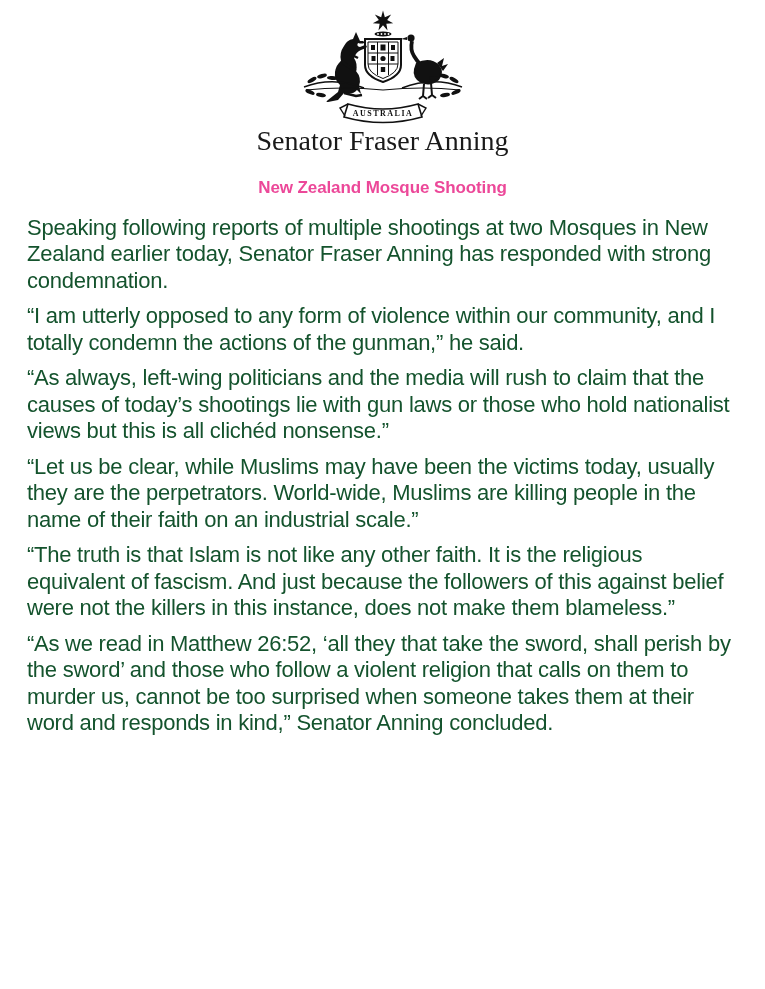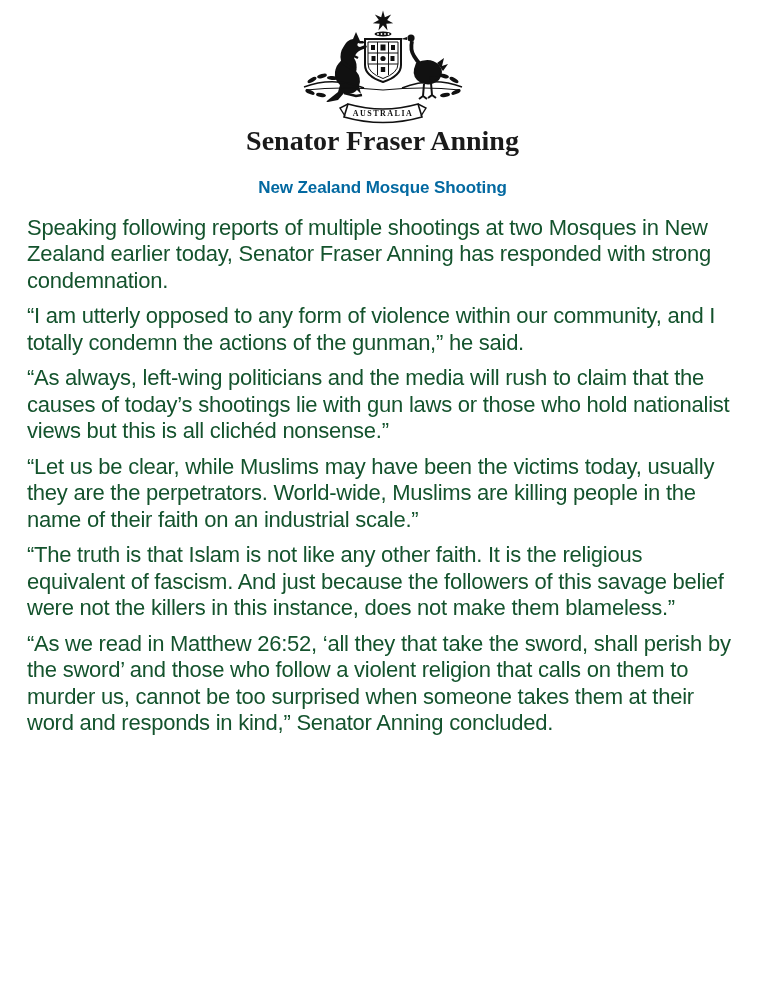--- a/index.html
+++ b/index.html
@@ -11,21 +11,21 @@
     background: #ffffff;
     overflow: hidden;
     font-family: "Liberation Sans", sans-serif;
     color: #262626;
     border-radius: 30px;
   }
   .letterhead { text-align: center; padding-top: 8px; }
   .coat-of-arms { display: block; margin: 0 auto; }
   .senator-name {
     font-family: "Liberation Serif", serif;
-    font-weight: bold;
+    font-weight: normal;
     font-size: 28px;
     color: #1a1a1a;
     margin: 2px 0 0 0;
     line-height: 1.1;
   }
   .senator-subtitle {
     font-family: "Liberation Serif", serif;
     font-weight: bold;
     font-size: 18px;
     color: #1a1a1a;
@@ -38,21 +38,21 @@
     letter-spacing: -0.2px;
     margin: 14px 0 0 0;
     text-align: left;
   }
   .doc-title {
     font-size: 17px;
     font-weight: bold;
     text-align: center;
     letter-spacing: -0.1px;
     margin: 21px 0 17px 0;
-    color: #0369a1;
+    color: #ec4899;
   }
   .body-para {
     font-size: 22px;
     line-height: 26.5px;
     letter-spacing: -0.25px;
     margin: 0 0 9px 0;
     text-align: left;
     color: #14532d;
   }
 </style>
@@ -140,17 +140,17 @@
     <div class="senator-name">Senator Fraser Anning</div>
   </div>
 
   <div class="content">
     <div class="doc-title">New Zealand Mosque Shooting</div>
 
     <p class="body-para">Speaking following reports of multiple shootings at two Mosques in New Zealand earlier today, Senator Fraser Anning has responded with strong condemnation.</p>
     <p class="body-para">“I am utterly opposed to any form of violence within our community, and I totally condemn the actions of the gunman,” he said.</p>
     <p class="body-para">“As always, left-wing politicians and the media will rush to claim that the causes of today’s shootings lie with gun laws or those who hold nationalist views but this is all clichéd nonsense.”</p>
     <p class="body-para">“Let us be clear, while Muslims may have been the victims today, usually they are the perpetrators. World-wide, Muslims are killing people in the name of their faith on an industrial scale.”</p>
-    <p class="body-para">“The truth is that Islam is not like any other faith. It is the religious equivalent of fascism. And just because the followers of this savage belief were not the killers in this instance, does not make them blameless.”</p>
+    <p class="body-para">“The truth is that Islam is not like any other faith. It is the religious equivalent of fascism. And just because the followers of this against belief were not the killers in this instance, does not make them blameless.”</p>
     <p class="body-para">“As we read in Matthew 26:52, ‘all they that take the sword, shall perish by the sword’ and those who follow a violent religion that calls on them to murder us, cannot be too surprised when someone takes them at their word and responds in kind,” Senator Anning concluded.</p>
   </div>
 
 </div>
 
 </body></html>

